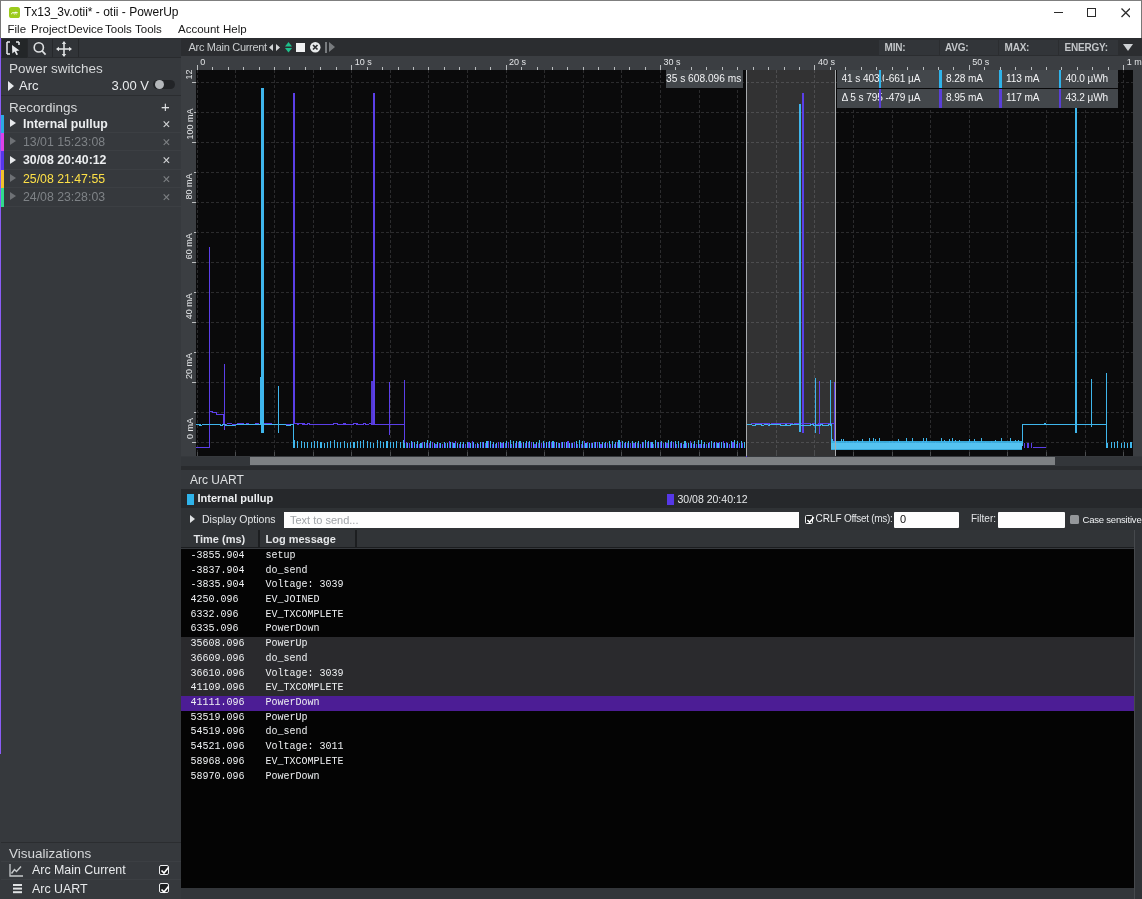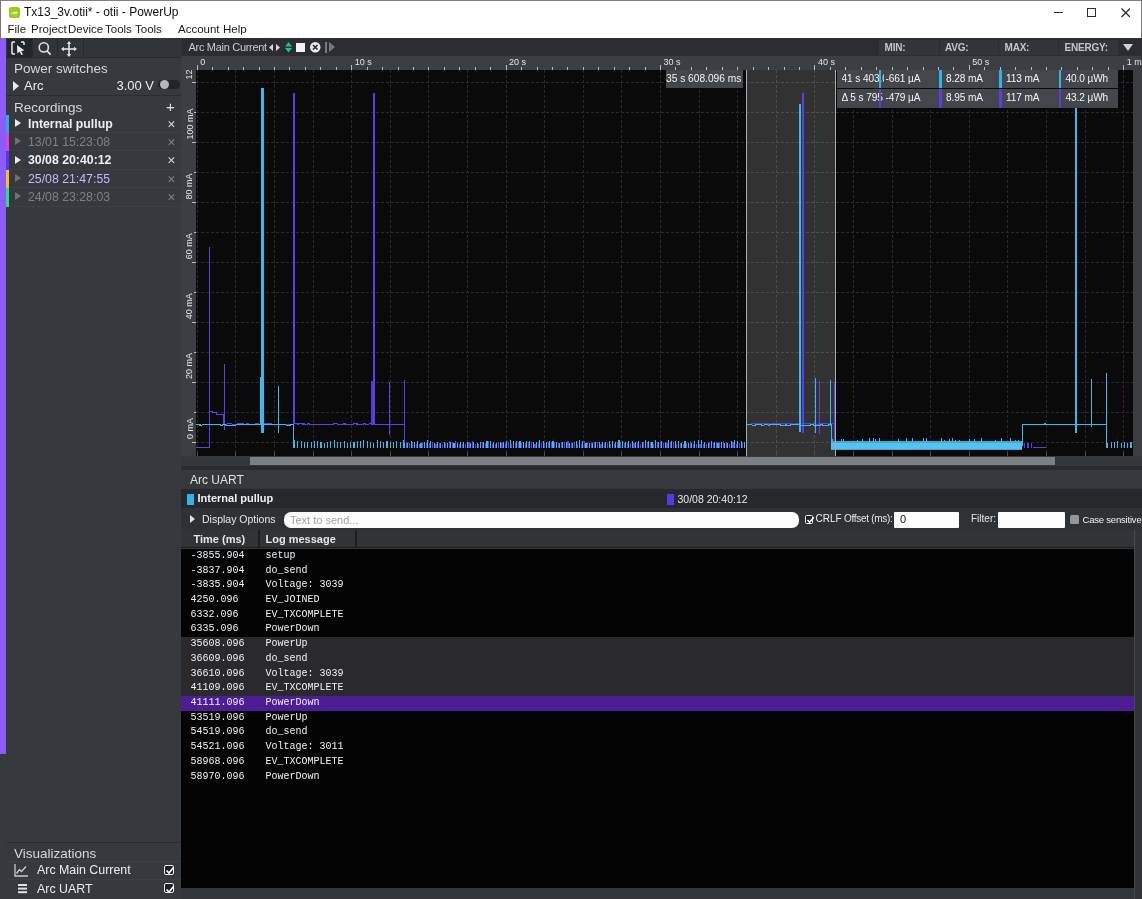--- a/index.html
+++ b/index.html
@@ -22,21 +22,21 @@
 <div class="abs" style="left:0;top:22px;width:1142px;height:16px;background:#fff;border-left:1px solid #777;border-right:1px solid #777;font-size:11.5px;color:#191919">
   <span class="abs" style="left:6.5px;top:1px">File</span>
   <span class="abs" style="left:30px;top:1px">Project</span>
   <span class="abs" style="left:67px;top:1px">Device</span>
   <span class="abs" style="left:104px;top:1px">Tools</span>
   <span class="abs" style="left:134px;top:1px">Tools</span>
   <span class="abs" style="left:177px;top:1px">Account</span>
   <span class="abs" style="left:222px;top:1px">Help</span>
 </div>
 
-<div class="abs" style="left:0;top:38px;width:181px;height:716px;background:#36393d;border-left:6px solid #8b5cf6">
+<div class="abs" style="left:0;top:38px;width:181px;height:716px;background:#36393d;border-left:1px solid #8b5cf6">
 
   <div class="abs" style="left:0;top:0;width:181px;height:20px;background:#313438;border-bottom:1px solid #292b2e">
     <div class="abs" style="left:1px;top:0.5px;width:25px;height:19px;background:#232628"></div>
     <div class="abs" style="left:26px;top:1px;width:1px;height:18px;background:#26282b"></div>
     <div class="abs" style="left:51px;top:1px;width:1px;height:18px;background:#26282b"></div>
     <div class="abs" style="left:77px;top:1px;width:1px;height:18px;background:#26282b"></div>
     <svg class="abs" style="left:5px;top:3px" width="17" height="14" viewBox="0 0 17 14">
         <path d="M1 1 H4 M1 1 V13 M1 13 H4" stroke="#e8eaec" stroke-width="1.5" fill="none"></path>
         <path d="M13 1 H10 M13 1 V4" stroke="#e8eaec" stroke-width="1.5" fill="none"></path>
         <path d="M6 4 L13.5 9.5 L10.2 9.9 L12 13.4 L10.3 13.9 L8.6 10.6 L6.3 12.6 Z" fill="#e8eaec"></path>
@@ -83,21 +83,21 @@
     </div>
 <div style="position:absolute;left:0;top:113.4px;width:181px;height:18.45px;border-bottom:1px solid #3c3f43">
       <div style="position:absolute;left:0;top:0;width:2.6px;height:18.45px;background:#5737ea"></div>
       <div style="position:absolute;left:8.5px;top:4.2px;width:0;height:0;border-left:6px solid #e8eaec;border-top:4.8px solid transparent;border-bottom:4.8px solid transparent"></div>
       <div style="position:absolute;left:22px;top:0;line-height:18.45px;font-size:12.3px;font-weight:600;color:#eceef0">30/08 20:40:12</div>
       <div style="position:absolute;left:161px;top:0;line-height:18.45px;font-size:10.5px;color:#d3d5d7">✕</div>
     </div>
 <div style="position:absolute;left:0;top:131.8px;width:181px;height:18.45px;border-bottom:1px solid #3c3f43">
       <div style="position:absolute;left:0;top:0;width:2.6px;height:18.45px;background:#f0c12c"></div>
       <div style="position:absolute;left:8.5px;top:4.2px;width:0;height:0;border-left:6px solid #6e7175;border-top:4.8px solid transparent;border-bottom:4.8px solid transparent"></div>
-      <div style="position:absolute;left:22px;top:0;line-height:18.45px;font-size:12.3px;font-weight:400;color:#c4b5fd">25/08 21:47:55</div>
+      <div style="position:absolute;left:22px;top:0;line-height:18.45px;font-size:12.3px;font-weight:400;color:#fde047">25/08 21:47:55</div>
       <div style="position:absolute;left:161px;top:0;line-height:18.45px;font-size:10.5px;color:#7e8184">✕</div>
     </div>
 <div style="position:absolute;left:0;top:150.3px;width:181px;height:18.45px;border-bottom:1px solid #3c3f43">
       <div style="position:absolute;left:0;top:0;width:2.6px;height:18.45px;background:#30da8c"></div>
       <div style="position:absolute;left:8.5px;top:4.2px;width:0;height:0;border-left:6px solid #6e7175;border-top:4.8px solid transparent;border-bottom:4.8px solid transparent"></div>
       <div style="position:absolute;left:22px;top:0;line-height:18.45px;font-size:12.3px;font-weight:400;color:#7e8286">24/08 23:28:03</div>
       <div style="position:absolute;left:161px;top:0;line-height:18.45px;font-size:10.5px;color:#7e8184">✕</div>
     </div>
 
   <div class="abs" style="left:0;top:803.5px;width:181px;height:1.6px;background:#2b2d30"></div>
@@ -245,21 +245,21 @@
 <div class="abs" style="left:181px;top:470px;width:961px;height:18.5px;background:#35383c;line-height:18.5px"><span style="margin-left:9px;font-size:12px;color:#dee0e2">Arc UART</span></div>
 <div class="abs" style="left:181px;top:488.5px;width:961px;height:19.5px;background:#26282b">
   <div class="abs" style="left:5.5px;top:5px;width:7px;height:11.5px;background:#2fb3ea"></div>
   <span class="abs" style="left:16.5px;top:3.5px;font-size:11px;font-weight:700;color:#eef0f2">Internal pullup</span>
   <div class="abs" style="left:485.5px;top:5px;width:7px;height:11.5px;background:#5638e8"></div>
   <span class="abs" style="left:496.5px;top:4px;font-size:10.5px;color:#e6e8ea">30/08 20:40:12</span>
 </div>
 <div class="abs" style="left:181px;top:508px;width:961px;height:22px;background:#2f3235">
   <div class="abs" style="left:9px;top:7px;width:0;height:0;border-left:5.5px solid #dfe1e3;border-top:4.3px solid transparent;border-bottom:4.3px solid transparent"></div>
   <span class="abs" style="left:21px;top:5px;font-size:10.5px;color:#e3e5e7">Display Options</span>
-  <div class="abs" style="left:103px;top:3.5px;width:514.5px;height:16.5px;background:#fdfdfd;border-radius:7px"><span style="margin-left:6px;font-size:11px;color:#9fa3a7;line-height:16px;display:inline-block;vertical-align:top">Text to send...</span></div>
+  <div class="abs" style="left:103px;top:3.5px;width:514.5px;height:16.5px;background:#fdfdfd;border-radius:0"><span style="margin-left:6px;font-size:11px;color:#9fa3a7;line-height:16px;display:inline-block;vertical-align:top">Text to send...</span></div>
   <div class="abs" style="left:623.5px;top:7px;width:8.6px;height:8.6px;background:#202224;border:1.4px solid #eceeef;border-radius:1.5px"></div>
   <svg class="abs" style="left:624.5px;top:8px" width="9" height="8">
       <path d="M1.5 4 L3.6 6.2 L7.8 1.2" stroke="#fff" stroke-width="1.6" fill="none"></path>
     </svg>
   <span class="abs" style="left:634.5px;top:5px;font-size:10px;color:#eef0f2">CRLF</span>
   <span class="abs" style="left:663px;top:5px;font-size:10px;letter-spacing:-0.3px;color:#e3e5e7">Offset (ms):</span>
   <div class="abs" style="left:713px;top:3.5px;width:64.5px;height:16.5px;background:#fdfdfd;border-radius:1px"><span style="margin-left:6px;font-size:11px;color:#111;line-height:15.5px;display:inline-block;vertical-align:top">0</span></div>
   <span class="abs" style="left:790px;top:5px;font-size:10px;color:#e3e5e7">Filter:</span>
   <div class="abs" style="left:817px;top:3.5px;width:67px;height:16.5px;background:#fdfdfd;border-radius:1px"></div>
   <div class="abs" style="left:888.5px;top:7.2px;width:9.3px;height:9.3px;background:#94979a;border-radius:1.5px"></div>

